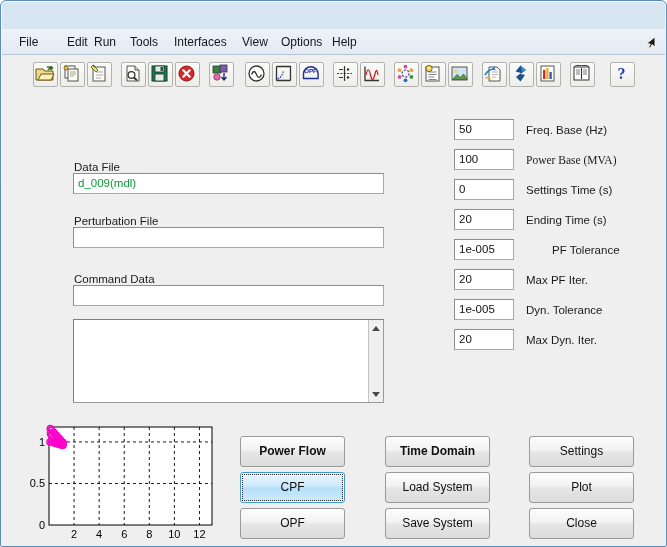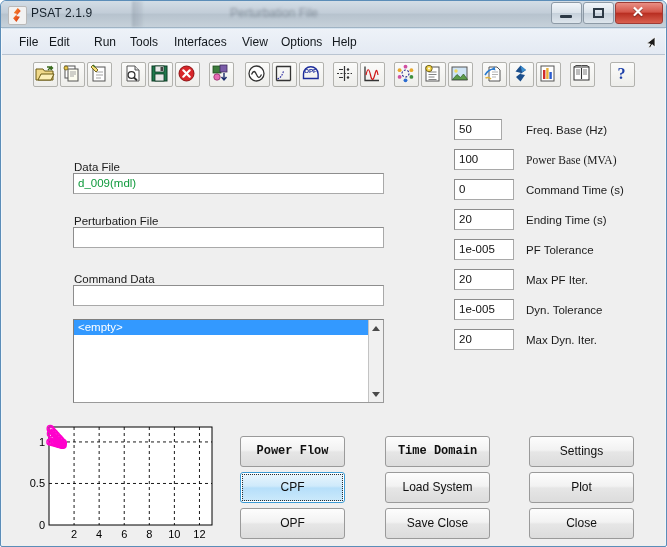--- a/index.html
+++ b/index.html
@@ -273,69 +273,49 @@
     border: 1px solid #9a9a9a;
     border-radius: 3px;
     background: linear-gradient(to bottom, #fdfdfd 0%, #f2f2f2 45%, #e6e6e6 52%, #dcdcdc 100%);
     font-size: 12px;
     color: #101010;
     text-align: center;
     line-height: 29px;
     font-family: "Liberation Sans", sans-serif;
     white-space: nowrap;
   }
-  .abtn.bold { font-weight: bold; font-family: Liberation Mono, monospace; }
+  .abtn.bold { font-weight: bold; }
   .abtn.focused {
     background: linear-gradient(to bottom, #eaf6fd 0%, #cfeafb 45%, #b6dffa 52%, #cdeafb 100%);
     border: 1px solid #3c9bd4;
     box-shadow: inset 0 0 0 1px #ffffff;
   }
   .abtn.focused .focusring {
     position: absolute;
     left: 1px; top: 1px;
     right: 1px; bottom: 1px;
     border: 1px dotted #2c2c2c;
     pointer-events: none;
   }
 </style>
 </head>
 <body>
 
 <div id="app">
   <div class="window">
 
-    <div class="titlebar">
-      <div class="title-icon">
-        <div class="swoosh"></div>
-      </div>
-      <div class="title-text">PSAT 2.1.9</div>
-      <div class="title-ghost-bar"></div>
-      <div class="title-ghost">Perturbation File</div>
-
-      <div class="wbtns">
-        <div class="wbtn">
-          <div class="glyph-min"></div>
-        </div>
-        <div class="wbtn">
-          <div class="glyph-max"></div>
-        </div>
-        <div class="wbtn close">
-          <div class="glyph-x">✕</div>
-        </div>
-      </div>
-    </div>
 
     <div class="menubar" id="menubar">
         <div class="menu-item" style="left: 325px;">Help</div>
         <div class="menu-item" style="left: 274px;">Options</div>
         <div class="menu-item" style="left: 235px;">View</div>
         <div class="menu-item" style="left: 167px;">Interfaces</div>
         <div class="menu-item" style="left: 123px;">Tools</div>
         <div class="menu-item" style="left: 87px;">Run</div>
-        <div class="menu-item" style="left: 42px;">Edit</div>
+        <div class="menu-item" style="left: 60px;">Edit</div>
         <div class="menu-item" style="left: 12px;">File</div>
       <svg class="menu-cursor" viewBox="0 0 12 13">
         <polygon points="11,1 11,11 8,8.6 6.2,12 4.6,11.2 6.3,8 2.6,7.6" fill="#1a1a1a" stroke="#ffffff" stroke-width="0.8"></polygon>
       </svg>
     </div>
 
     <div class="client">
 
       <div class="toolbar" id="toolbar">
           <div class="tbtn" title="Open Data File" style="left: 31px;">
@@ -535,40 +515,39 @@
       <div id="left-form">
           <div class="flabel" style="left: 72px; top: 106px;">Data File</div>
           <div class="ftext green" style="left: 71px; top: 118px; width: 311px; height: 21px;">d_009(mdl)</div>
           <div class="flabel" style="left: 72px; top: 160px;">Perturbation File</div>
           <div class="ftext" style="left: 71px; top: 172px; width: 311px; height: 21px;"></div>
           <div class="flabel" style="left: 72px; top: 218px;">Command Data</div>
           <div class="ftext" style="left: 71px; top: 230px; width: 311px; height: 21px;"></div>
         </div>
 
       <div id="right-form">
-          <div class="ftext" style="left: 452px; top: 64px; width: 48px; height: 21px;">50</div>
+          <div class="ftext" style="left: 452px; top: 64px; width: 60px; height: 21px;">50</div>
           <div class="flabel" style="left: 524px; top: 69px;">Freq. Base (Hz)</div>
           <div class="ftext" style="left: 452px; top: 94px; width: 60px; height: 21px;">100</div>
           <div class="flabel" style="left: 524px; top: 99px; font-family: Liberation Serif, serif;">Power Base (MVA)</div>
           <div class="ftext" style="left: 452px; top: 124px; width: 60px; height: 21px;">0</div>
-          <div class="flabel" style="left: 524px; top: 129px;">Command Time (s)</div>
+          <div class="flabel" style="left: 524px; top: 129px;">Settings Time (s)</div>
           <div class="ftext" style="left: 452px; top: 154px; width: 60px; height: 21px;">20</div>
           <div class="flabel" style="left: 524px; top: 159px;">Ending Time (s)</div>
           <div class="ftext" style="left: 452px; top: 184px; width: 60px; height: 21px;">1e-005</div>
-          <div class="flabel" style="left: 512px; top: 189px; padding-left: 12px;">PF Tolerance</div>
+          <div class="flabel" style="left: 538px; top: 189px; padding-left: 12px;">PF Tolerance</div>
           <div class="ftext" style="left: 452px; top: 214px; width: 60px; height: 21px;">20</div>
           <div class="flabel" style="left: 524px; top: 219px;">Max PF Iter.</div>
           <div class="ftext" style="left: 452px; top: 244px; width: 60px; height: 21px;">1e-005</div>
           <div class="flabel" style="left: 524px; top: 249px;">Dyn. Tolerance</div>
           <div class="ftext" style="left: 452px; top: 274px; width: 60px; height: 21px;">20</div>
           <div class="flabel" style="left: 524px; top: 279px;">Max Dyn. Iter.</div>
         </div>
 
       <div class="listbox">
-        <div class="row">&lt;empty&gt;</div>
         <div class="scrollbar">
           <div class="sb-arrow up">
             <div class="tri-up"></div>
           </div>
           <div class="sb-arrow down">
             <div class="tri-down"></div>
           </div>
         </div>
       </div>
 
@@ -622,21 +601,21 @@
             <circle cx="38.541538461538465" cy="23.44067796610169" r="3.1" fill="none" stroke="#ff00cc" stroke-width="1.4"></circle>
           </svg>
       </div>
 
       <div id="action-buttons">
           <div class="abtn bold" style="left: 238px; top: 381px;"><span>Power Flow</span></div>
           <div class="abtn focused" style="left: 238px; top: 417px;"><span>CPF</span><span class="focusring"></span></div>
           <div class="abtn" style="left: 238px; top: 453px;"><span>OPF</span></div>
           <div class="abtn bold" style="left: 383px; top: 381px;"><span>Time Domain</span></div>
           <div class="abtn" style="left: 383px; top: 417px;"><span>Load System</span></div>
-          <div class="abtn" style="left: 383px; top: 453px;"><span>Save Close</span></div>
+          <div class="abtn" style="left: 383px; top: 453px;"><span>Save System</span></div>
           <div class="abtn" style="left: 527px; top: 381px;"><span>Settings</span></div>
           <div class="abtn" style="left: 527px; top: 417px;"><span>Plot</span></div>
           <div class="abtn" style="left: 527px; top: 453px;"><span>Close</span></div>
         </div>
 
     </div>
   </div>
 </div>
 
 </body></html>

